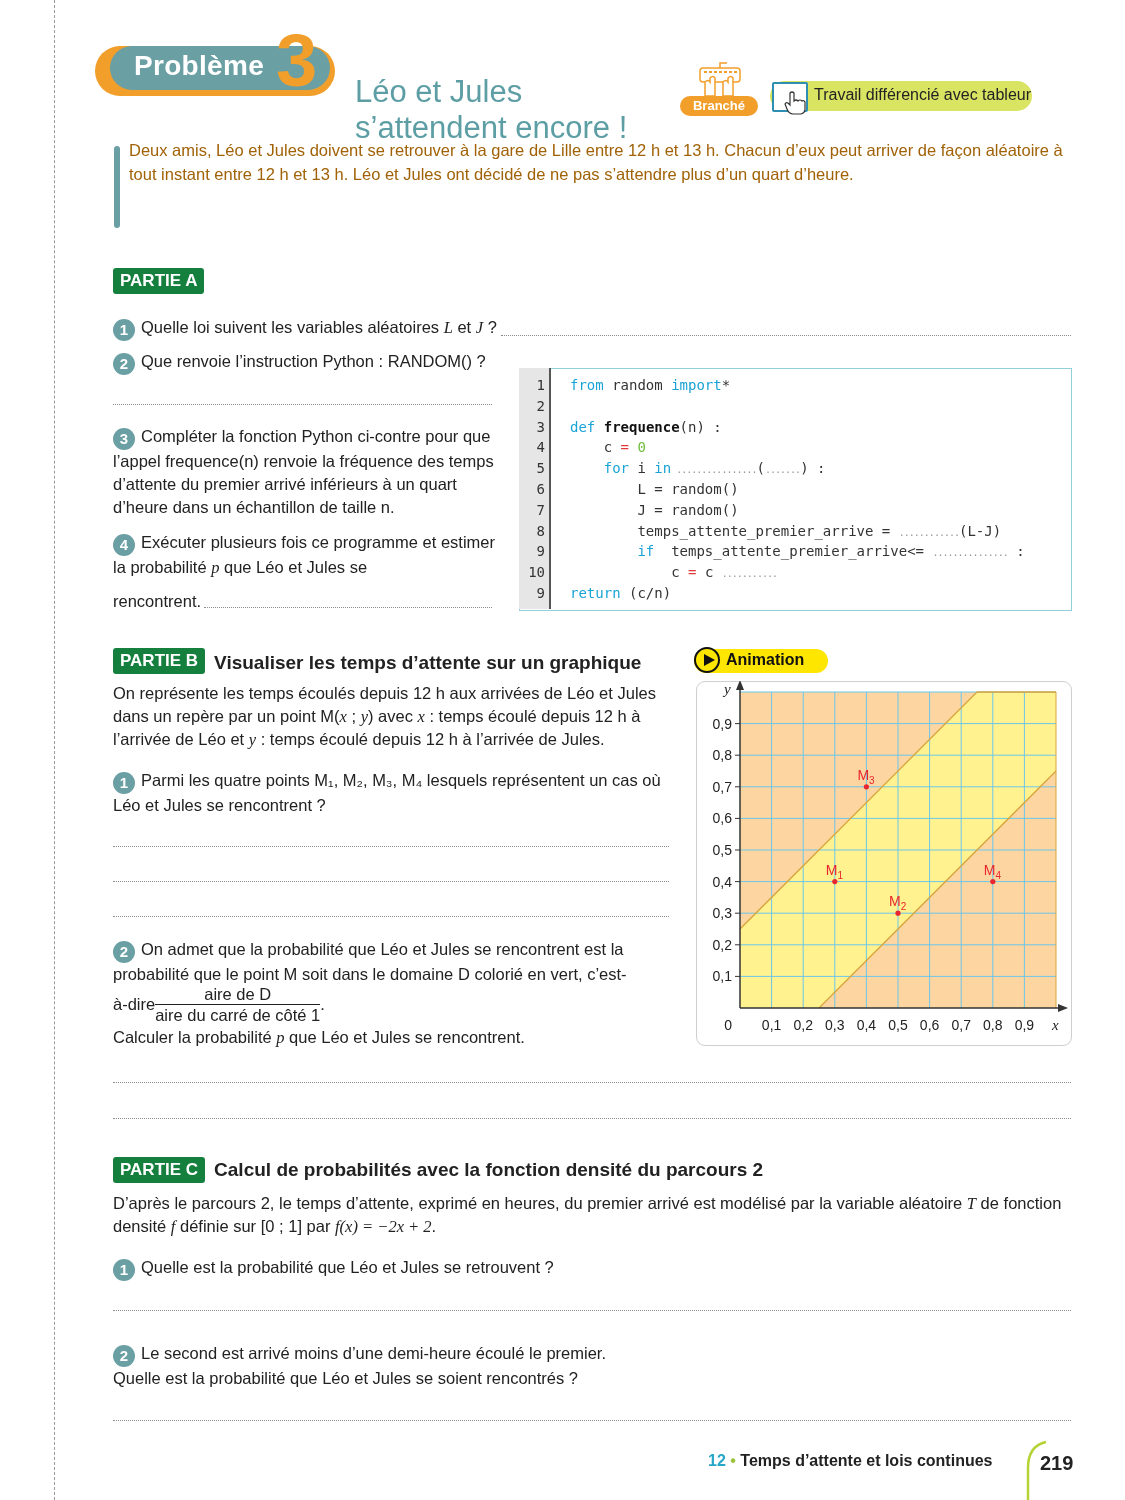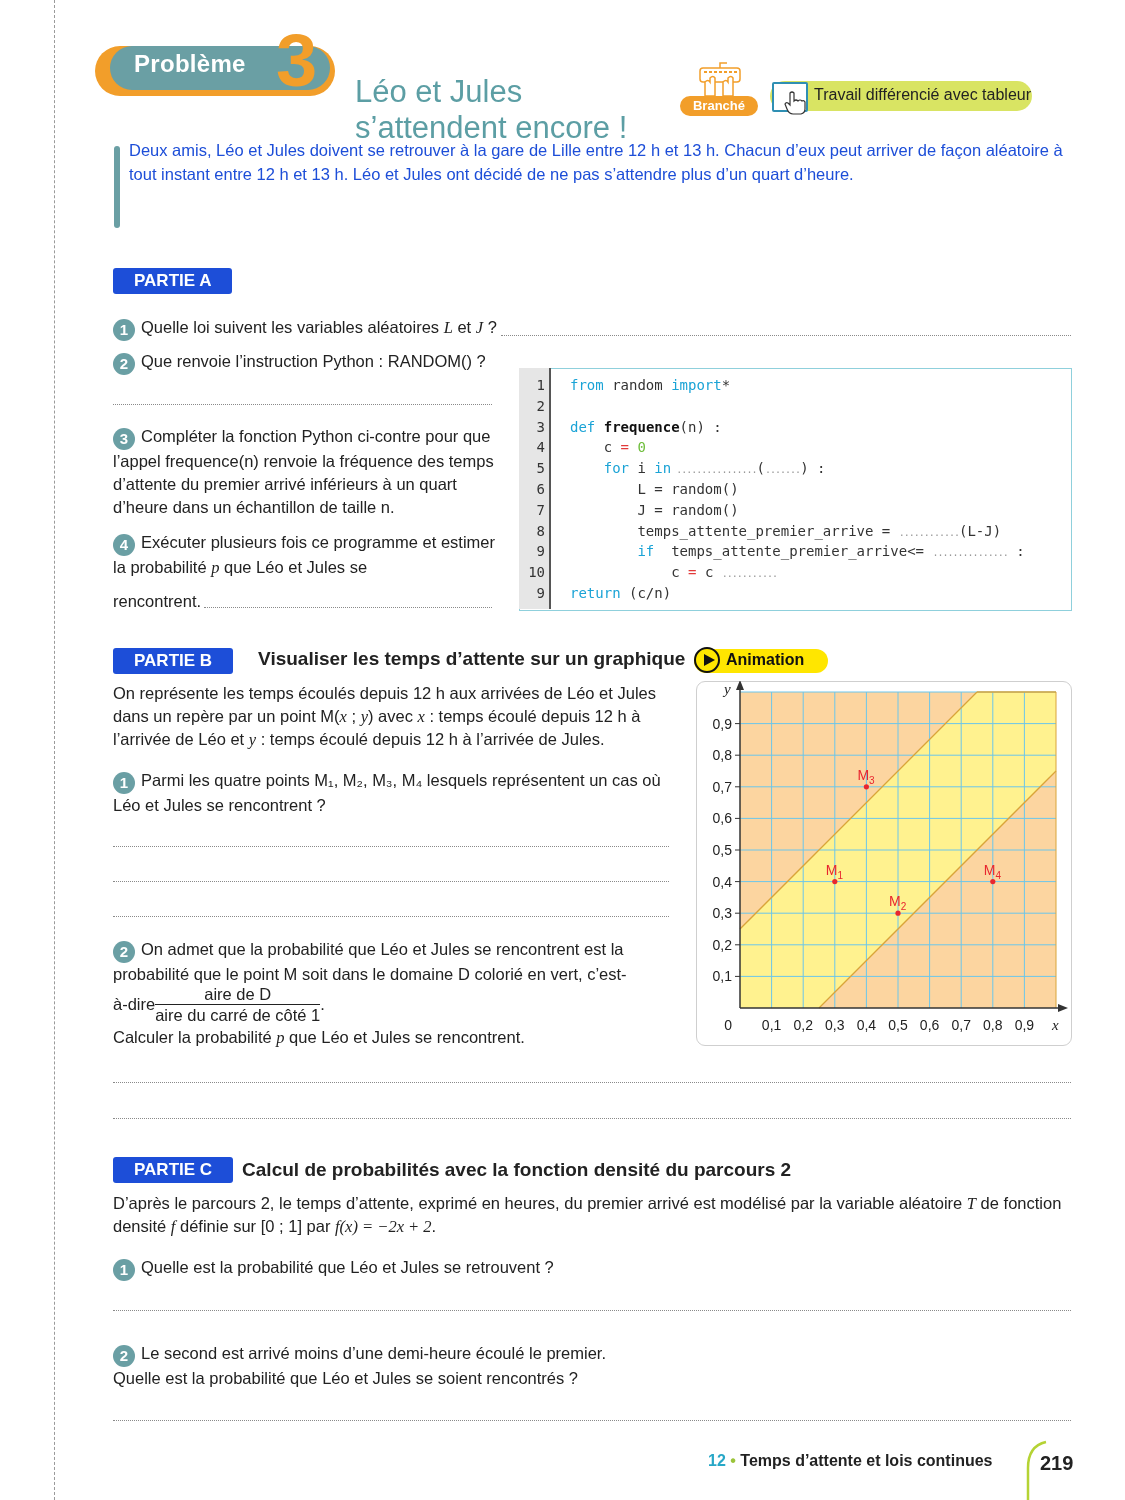--- a/index.html
+++ b/index.html
@@ -4,35 +4,35 @@
 <style>
   html, body { margin:0; padding:0; }
   body { width:1125px; height:1500px; background:#ffffff; position:relative; overflow:hidden;
          font-family:"Liberation Sans", sans-serif; color:#2a2a2a; }
   .abs { position:absolute; }
   .margin-line { left:54px; top:0; width:0; height:1500px; border-left:1.5px dashed #9a9a9a; }
 
   
   .pill-back { left:95px; top:46px; width:240px; height:50px; background:#f29e2a; border-radius:25px; }
   .pill-front { left:110px; top:46px; width:220px; height:44px; background:#6a9fa4; border-radius:22px; }
-  .pill-label { left:134px; top:50px; font-size:24px; font-weight:bold; color:#fff; letter-spacing:0.3px; }
+  .pill-label { left:134px; top:50px; font-size:28px; font-weight:bold; color:#fff; letter-spacing:0.3px; }
   .pill-num { left:276px; top:24px; font-size:74px; font-weight:bold; color:#f29e2a; line-height:74px; }
   .title { left:355px; top:38px; font-size:31px; color:#5c9ea4; line-height:36px; font-weight:normal;margin-top:36px; }
   .branche-badge { left:680px; top:96px; width:78px; height:20px; background:#f29e2a; border-radius:10px;
                    color:#fff; font-size:13px; font-weight:bold; text-align:center; line-height:20px; }
   .tableur { left:770px; top:81px; width:262px; height:30px; background:#d9e463; border-radius:15px; }
   .tableur-text { left:814px; top:86px; font-size:16px; font-weight:normal; color:#222; }
   .tableur-icon { left:772px; top:82px; width:32px; height:26px; border:2px solid #2f8fb3; background:#fff; border-radius:2px; }
 
   
   .intro-bar { left:114px; top:146px; width:6px; height:82px; background:#6a9fa4; border-radius:3px; }
-  .intro { left:129px; top:138px; width:940px; font-size:16.5px; line-height:24px; color:#1d4ed8; }
-
-  
-  .part-tag { background:#1d4ed8; color:#fff; font-size:17px; font-weight:bold; padding:2px 21px; border-radius:3px; height:22px; line-height:22px; }
+  .intro { left:129px; top:138px; width:940px; font-size:16.5px; line-height:24px; color:#a16207; }
+
+  
+  .part-tag { background:#15803d; color:#fff; font-size:17px; font-weight:bold; padding:2px 7px; border-radius:3px; height:22px; line-height:22px; }
   .part-title { font-size:19px; font-weight:bold; color:#222; }
 
   .num-badge { display:inline-block; width:22px; height:22px; border-radius:11px; background:#6a9fa4; color:#fff;
                font-size:15px; font-weight:bold; text-align:center; line-height:22px; margin-right:6px; vertical-align:-2px; }
   .q { font-size:16.5px; line-height:23px; color:#222; }
   .dots { border-bottom:1.5px dotted #8a8a8a; height:0; }
   .it { font-family:"Liberation Serif", serif; font-style:italic; }
 
   
   .code-box { left:519px; top:368px; width:551px; height:241px; border:1.5px solid #8fd0dc; background:#fff; }
@@ -142,21 +142,21 @@
   <div class="code-line"><span class="ln">4</span><span class="ct"><span>    c </span><span class="op">=</span><span class="nm"> 0</span></span></div>
   <div class="code-line"><span class="ln">5</span><span class="ct"><span class="kw">    for</span><span> i </span><span class="kw">in</span><span class="cdots"> ................</span><span>(</span><span class="cdots">.......</span><span>) :</span></span></div>
   <div class="code-line"><span class="ln">6</span><span class="ct">        L = random()</span></div>
   <div class="code-line"><span class="ln">7</span><span class="ct">        J = random()</span></div>
   <div class="code-line"><span class="ln">8</span><span class="ct"><span>        temps_attente_premier_arrive = </span><span class="cdots">............</span><span>(L-J)</span></span></div>
   <div class="code-line"><span class="ln">9</span><span class="ct"><span class="kw">        if</span><span>  temps_attente_premier_arrive&lt;= </span><span class="cdots">...............</span><span> :</span></span></div>
   <div class="code-line"><span class="ln">10</span><span class="ct"><span>            c </span><span class="op">=</span><span> c </span><span class="cdots">...........</span></span></div>
   <div class="code-line"><span class="ln">9</span><span class="ct"><span class="kw">return</span><span> (c/n)</span></span></div>
 </div>
 
-<div class="abs" style="left:113px;top:648px;display:flex;align-items:flex-start;gap:25px">
+<div class="abs" style="left:113px;top:648px;display:flex;align-items:flex-end;gap:9px">
   <span class="part-tag">PARTIE B</span>
   <span class="part-title">Visualiser les temps d’attente sur un graphique</span>
 </div>
 
 <div class="abs anim"></div>
 <div class="abs anim-circle"></div>
 <svg class="abs" style="left:702px;top:653px" width="14" height="14">
     <polygon points="2,1 13,7 2,13" fill="#111"></polygon>
   </svg>
 <div class="abs anim-label">Animation</div>

